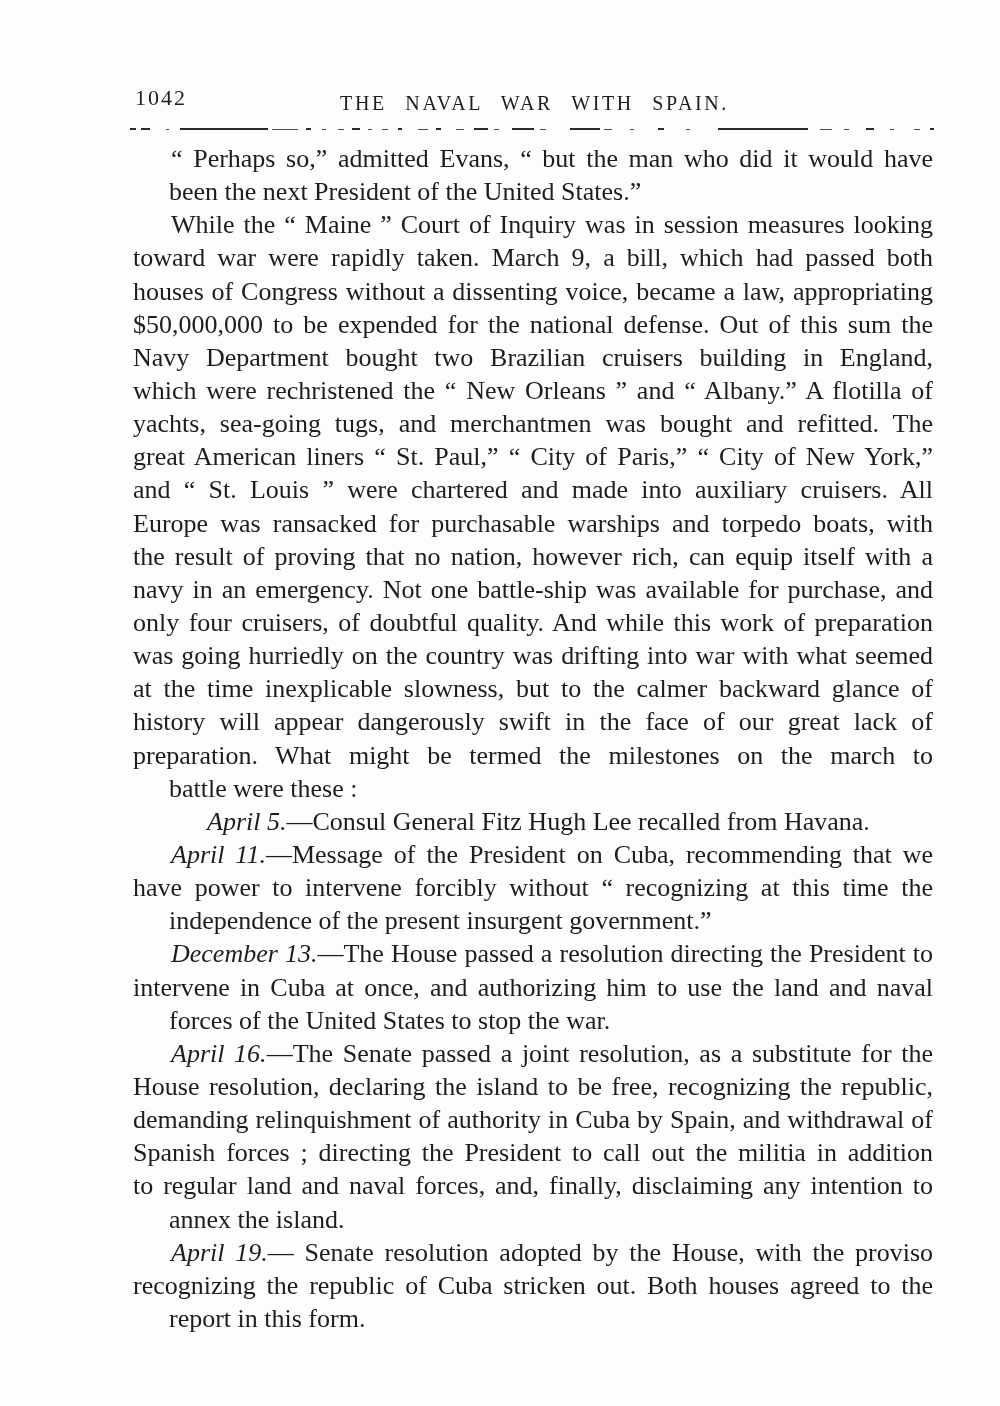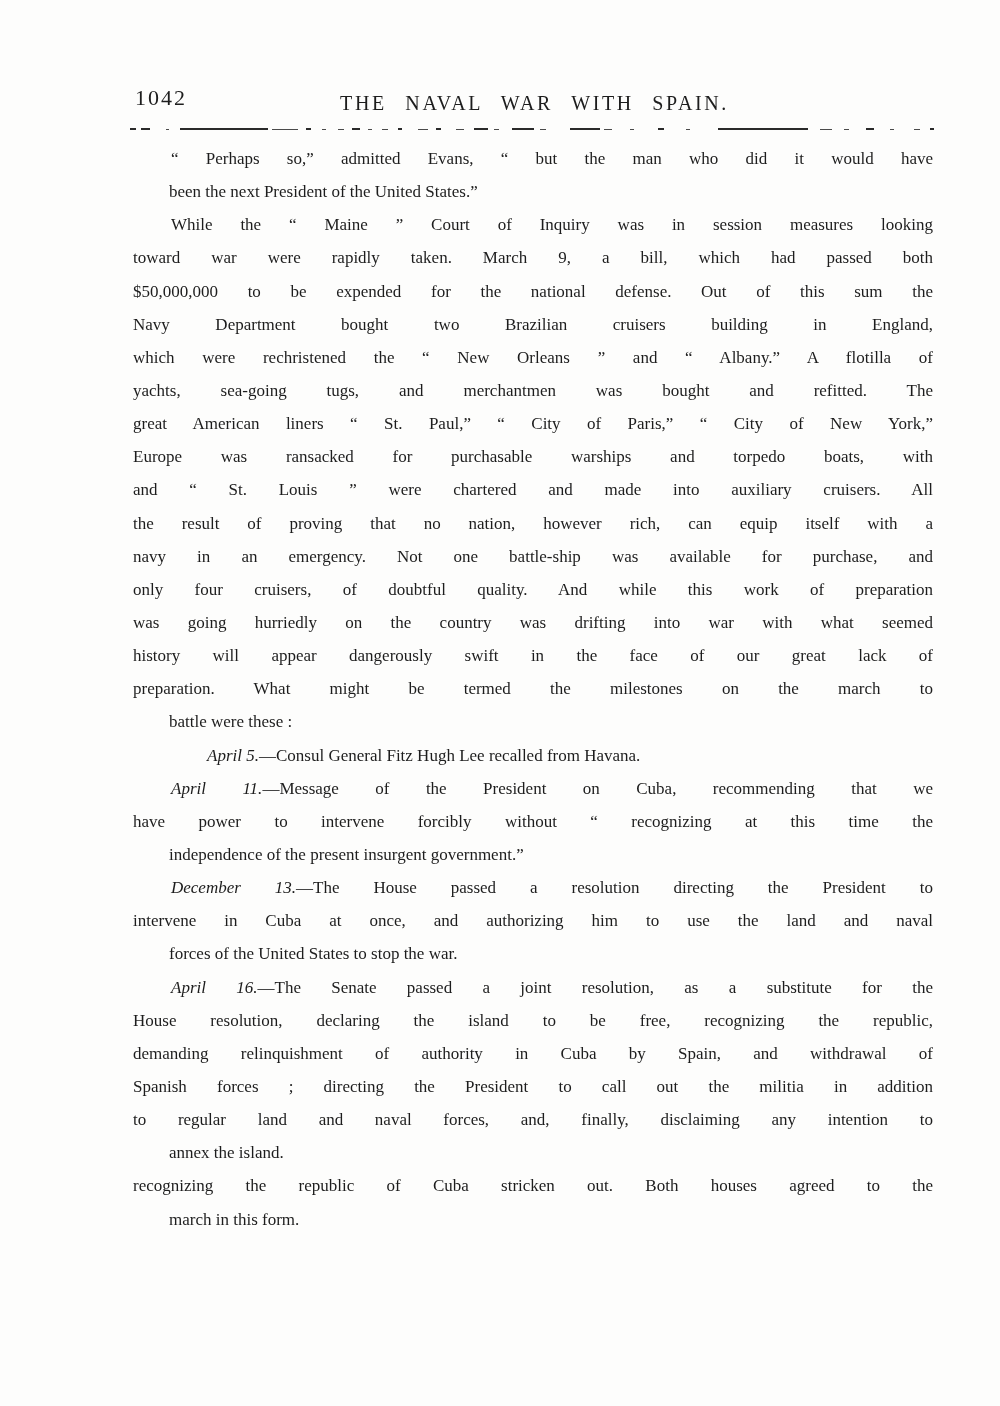--- a/index.html
+++ b/index.html
@@ -37,21 +37,21 @@
   .rule span {
     position: absolute; top: 1px; height: 2px;
     background: #2a2a2a;
   }
   .rule span.thin { height: 1px; top: 2px; background: #4a4a4a; }
   .bodytext {
     position: absolute;
     left: 133px; top: 142px; width: 800px;
   }
   .line {
-    font-size: 17px;
+    font-size: 26px;
     line-height: 33.15px;
     height: 33.15px;
     text-align: justify;
     text-align-last: justify;
     overflow: hidden;
   }
   .line.first { text-indent: 38px; }
   .line.end { text-align-last: left; margin-left: 36px; }
   .italic { font-style: italic; }
 </style>
@@ -97,44 +97,47 @@
     <span class="thin" style="left:760px;width:4px"></span>
     <span class="thin" style="left:784px;width:6px"></span>
     <span style="left:800px;width:4px"></span>
   </div>
 
   <div class="bodytext" id="textbody">
       <div class="line first">“ Perhaps so,” admitted Evans, “ but the man who did it would have</div>
       <div class="line end">been the next President of the United States.”</div>
       <div class="line first">While the “ Maine ” Court of Inquiry was in session measures looking</div>
       <div class="line">toward war were rapidly taken.  March 9, a bill, which had passed both</div>
+      <div class="line">houses of Congress without a dissenting voice, became a law, appropriating</div>
       <div class="line">$50,000,000 to be expended for the national defense.  Out of this sum the</div>
       <div class="line">Navy Department bought two Brazilian cruisers building in England,</div>
       <div class="line">which were rechristened the “ New Orleans ” and “ Albany.”  A flotilla of</div>
       <div class="line">yachts, sea-going tugs, and merchantmen was bought and refitted.  The</div>
       <div class="line">great American liners “ St. Paul,” “ City of Paris,” “ City of New York,”</div>
+      <div class="line">and “ St. Louis ” were chartered and made into auxiliary cruisers.  All</div>
       <div class="line">Europe was ransacked for purchasable warships and torpedo boats, with</div>
-      <div class="line">and “ St. Louis ” were chartered and made into auxiliary cruisers.  All</div>
       <div class="line">the result of proving that no nation, however rich, can equip itself with a</div>
       <div class="line">navy in an emergency.  Not one battle-ship was available for purchase, and</div>
       <div class="line">only four cruisers, of doubtful quality.  And while this work of preparation</div>
       <div class="line">was going hurriedly on the country was drifting into war with what seemed</div>
+      <div class="line">at the time inexplicable slowness, but to the calmer backward glance of</div>
       <div class="line">history will appear dangerously swift in the face of our great lack of</div>
       <div class="line">preparation.  What might be termed the milestones on the march to</div>
       <div class="line end">battle were these :</div>
       <div class="line first end"><span class="italic">April 5.</span>—Consul General Fitz Hugh Lee recalled from Havana.</div>
       <div class="line first"><span class="italic">April 11.</span>—Message of the President on Cuba, recommending that we</div>
       <div class="line">have power to intervene forcibly without “ recognizing at this time the</div>
       <div class="line end">independence of the present insurgent government.”</div>
       <div class="line first"><span class="italic">December 13.</span>—The House passed a resolution directing the President to</div>
       <div class="line">intervene in Cuba at once, and authorizing him to use the land and naval</div>
       <div class="line end">forces of the United States to stop the war.</div>
       <div class="line first"><span class="italic">April 16.</span>—The Senate passed a joint resolution, as a substitute for the</div>
       <div class="line">House resolution, declaring the island to be free, recognizing the republic,</div>
       <div class="line">demanding relinquishment of authority in Cuba by Spain, and withdrawal of</div>
       <div class="line">Spanish forces ;  directing the President to call out the militia in addition</div>
       <div class="line">to regular land and naval forces, and, finally, disclaiming any intention to</div>
       <div class="line end">annex the island.</div>
+      <div class="line first"><span class="italic">April 19.</span>— Senate resolution adopted by the House, with the proviso</div>
       <div class="line">recognizing the republic of Cuba stricken out.  Both houses agreed to the</div>
-      <div class="line end">march in this form.</div>
+      <div class="line end">report in this form.</div>
     </div>
 
 </div>
 
 </body></html>

